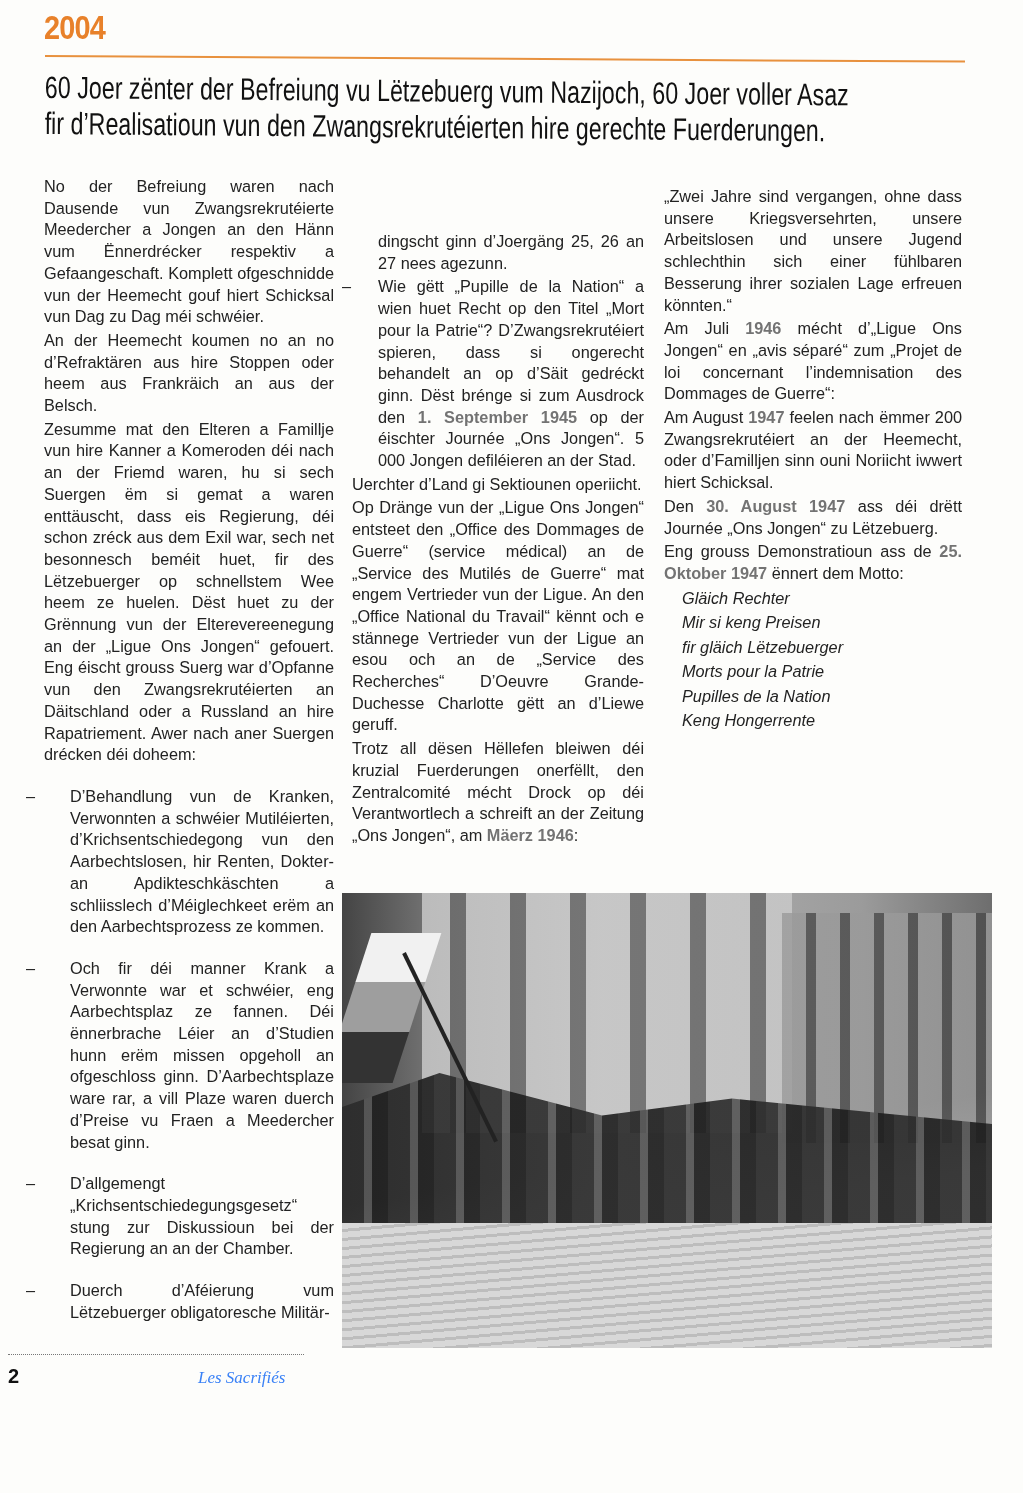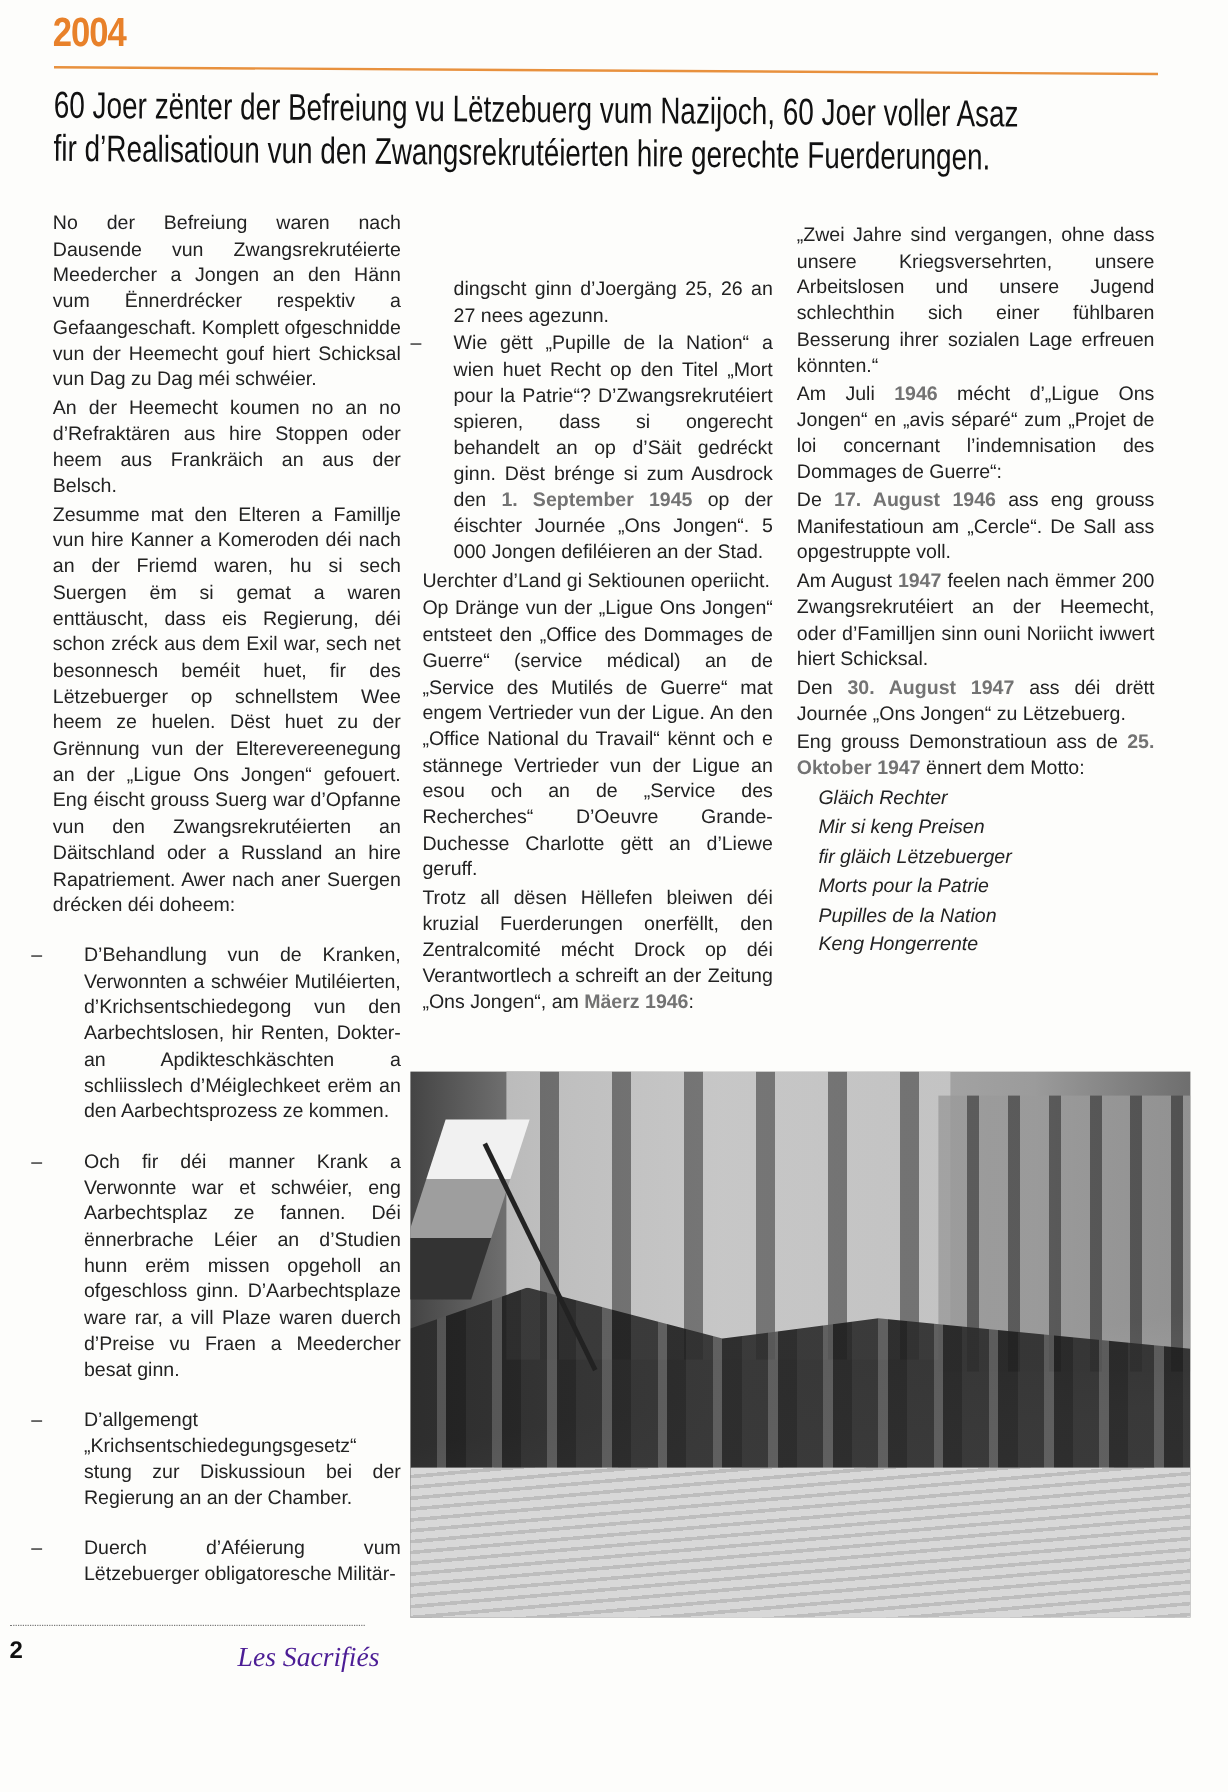--- a/index.html
+++ b/index.html
@@ -75,21 +75,21 @@
     transform: rotate(-26deg); transform-origin: top;
   }
   .rule-bottom {
     position: absolute; left: 8px; top: 1354px; width: 296px; border-top: 1px dotted #777;
   }
   .page-num {
     position: absolute; left: 8px; top: 1365px; font-weight: bold; font-size: 20px; color: #111;
   }
   .footer-title {
     position: absolute; left: 198px; top: 1368px; font-family: "Liberation Serif", serif;
-    font-style: italic; font-size: 23px; color: #4c1d95;
+    font-style: italic; font-size: 17px; color: #3b82f6;
   }
 </style>
 </head>
 <body>
 
 <div class="year">2004</div>
 <div class="rule-top"></div>
 <div class="headline">
   <div>60 Joer zënter der Befreiung vu Lëtzebuerg vum Nazijoch, 60 Joer voller Asaz</div>
   <div>fir d’Realisatioun vun den Zwangsrekrutéierten hire gerechte Fuerderungen.</div>
@@ -121,25 +121,20 @@
 </div>
 
 <div class="col col3">
   <p>„Zwei Jahre sind vergangen, ohne dass unsere Kriegsversehrten, unsere Arbeitslosen und unsere Jugend schlechthin sich einer fühlbaren Besserung ihrer sozialen Lage erfreuen könnten.“</p>
   <p>
     <span>Am Juli</span>
     <span class="hl">1946</span>
     <span>mécht d’„Ligue Ons Jongen“ en „avis séparé“ zum „Projet de loi concernant l’indemnisation des Dommages de Guerre“:</span>
   </p>
   <p>
-    <span>De</span>
-    <span class="hl">17. August 1946</span>
-    <span>ass eng grouss Manifestatioun am „Cercle“. De Sall ass opgestruppte voll.</span>
-  </p>
-  <p>
     <span>Am August</span>
     <span class="hl">1947</span>
     <span>feelen nach ëmmer 200 Zwangsrekrutéiert an der Heemecht, oder d’Familljen sinn ouni Noriicht iwwert hiert Schicksal.</span>
   </p>
   <p>
     <span>Den</span>
     <span class="hl">30. August 1947</span>
     <span>ass déi drëtt Journée „Ons Jongen“ zu Lëtzebuerg.</span>
   </p>
   <p>

